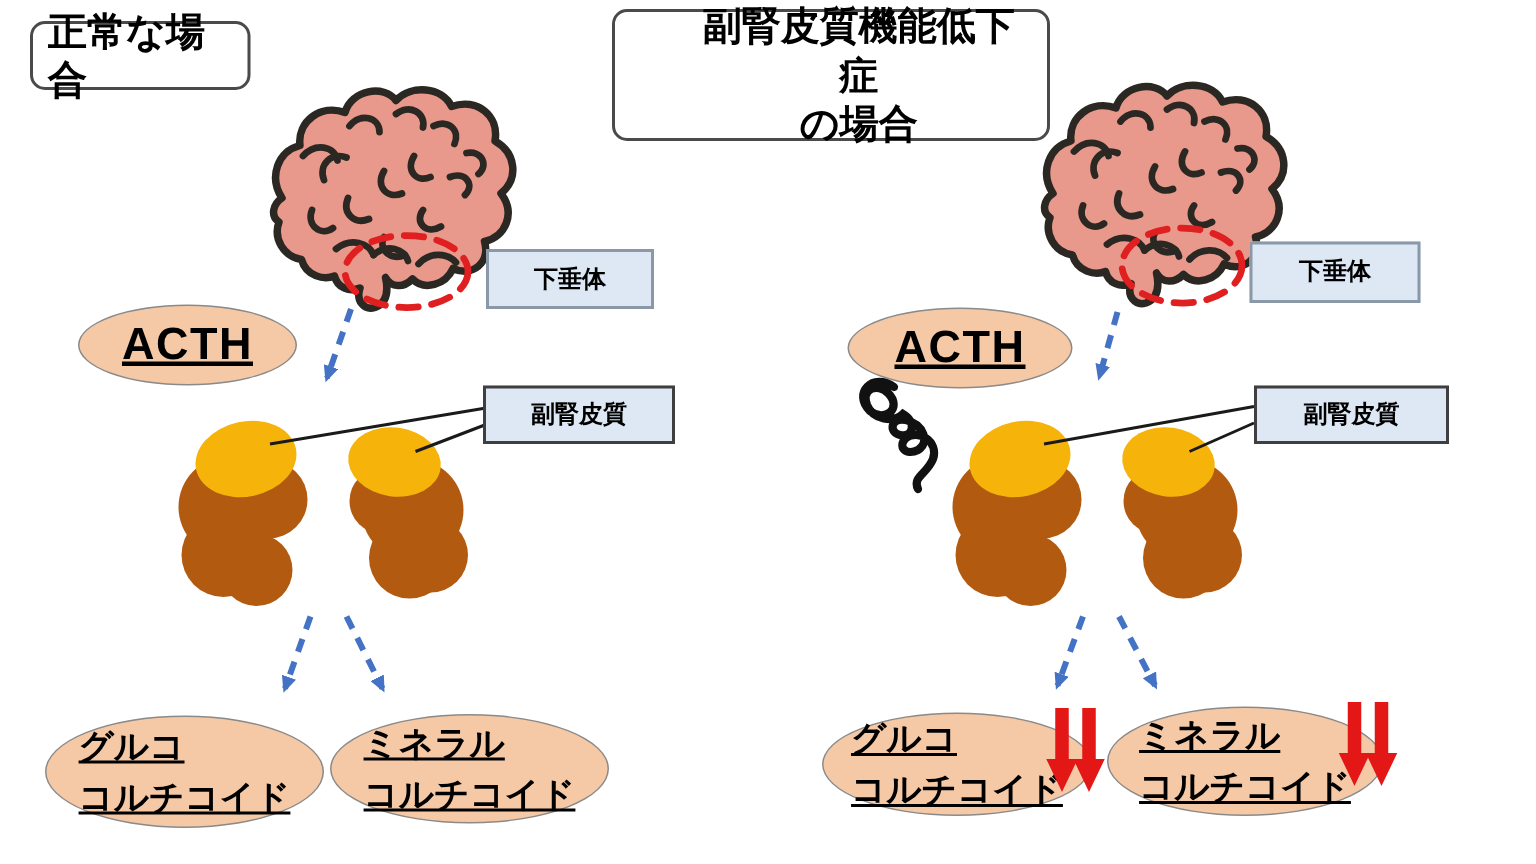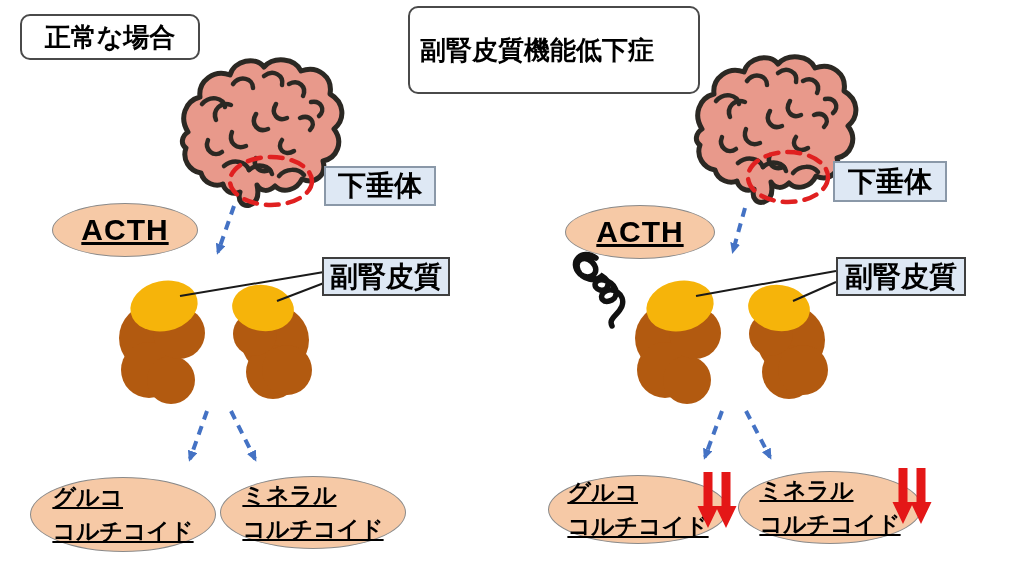--- a/index.html
+++ b/index.html
@@ -10,26 +10,26 @@
   }
   svg.layer{position:absolute;left:0;top:0;pointer-events:none;}
   #base-layer{z-index:1;}
   #overlay-layer{z-index:3;}
   .txt{position:absolute;z-index:2;box-sizing:border-box;display:flex;align-items:center;justify-content:center;font-weight:bold;}
 
   .title-box{
     background:#fff;border:2.5px solid var(--title-box-border,#4a4a4a);
     border-radius:10px;font-size:26px;line-height:1.25;padding:4px 10px;
   }
-  .title-box .lines{text-align:left;}
+  .title-box .lines{text-align:center;margin-left:37px;}
 
   .blue-box{
     background:var(--label-box-bg,#dee8f4);
     border:2px solid var(--label-box-border,#8a98a8);
-    font-size:28px;
+    font-size:16px;
   }
   .blue-box.dark-border{border-color:var(--cortex-box-border,#3f3f3f);text-align:right;}
 
   .peach-ellipse{
     background:var(--ellipse-fill,#f6c9a6);
     border:1.5px solid var(--ellipse-border,#8a8a8a);
     border-radius:50%;
     text-decoration:underline;
   }
   .acth{font-size:30px;letter-spacing:1px;}
@@ -109,27 +109,28 @@
     <use href="#brainShape" x="690" y="53"></use>
     <ellipse class="red-dashed" cx="788" cy="177" rx="40" ry="25"></ellipse>
     <line class="blue-arrow" x1="745" y1="208" x2="733" y2="251" marker-end="url(#arrowBlue)"></line>
     <use href="#adrenalPair" x="621" y="278"></use>
     <line class="pointer" x1="696" y1="296" x2="836" y2="271"></line>
     <line class="pointer" x1="793" y1="301" x2="836" y2="282"></line>
     <line class="blue-arrow" x1="722" y1="411" x2="705" y2="457" marker-end="url(#arrowBlue)"></line>
     <line class="blue-arrow" x1="746" y1="411" x2="770" y2="457" marker-end="url(#arrowBlue)"></line>
   </svg>
 
-  <div class="txt title-box" style="left:20px;top:14px;width:180px;height:46px;">
+  <div class="txt title-box" style="left:20px;top:14px;width:147px;height:46px;">
     <span>正常な場合</span>
   </div>
 
   <div class="txt title-box" style="left:408px;top:6px;width:292px;height:88px;justify-content:flex-start;">
     <div class="lines">
       <div>副腎皮質機能低下症</div>
+      <div>の場合</div>
     </div>
   </div>
 
   <div class="txt blue-box" style="left:324px;top:166px;width:112px;height:40px;">
     <span>下垂体</span>
   </div>
   <div class="txt blue-box" style="left:833px;top:161px;width:114px;height:41px;">
     <span>下垂体</span>
   </div>
 

